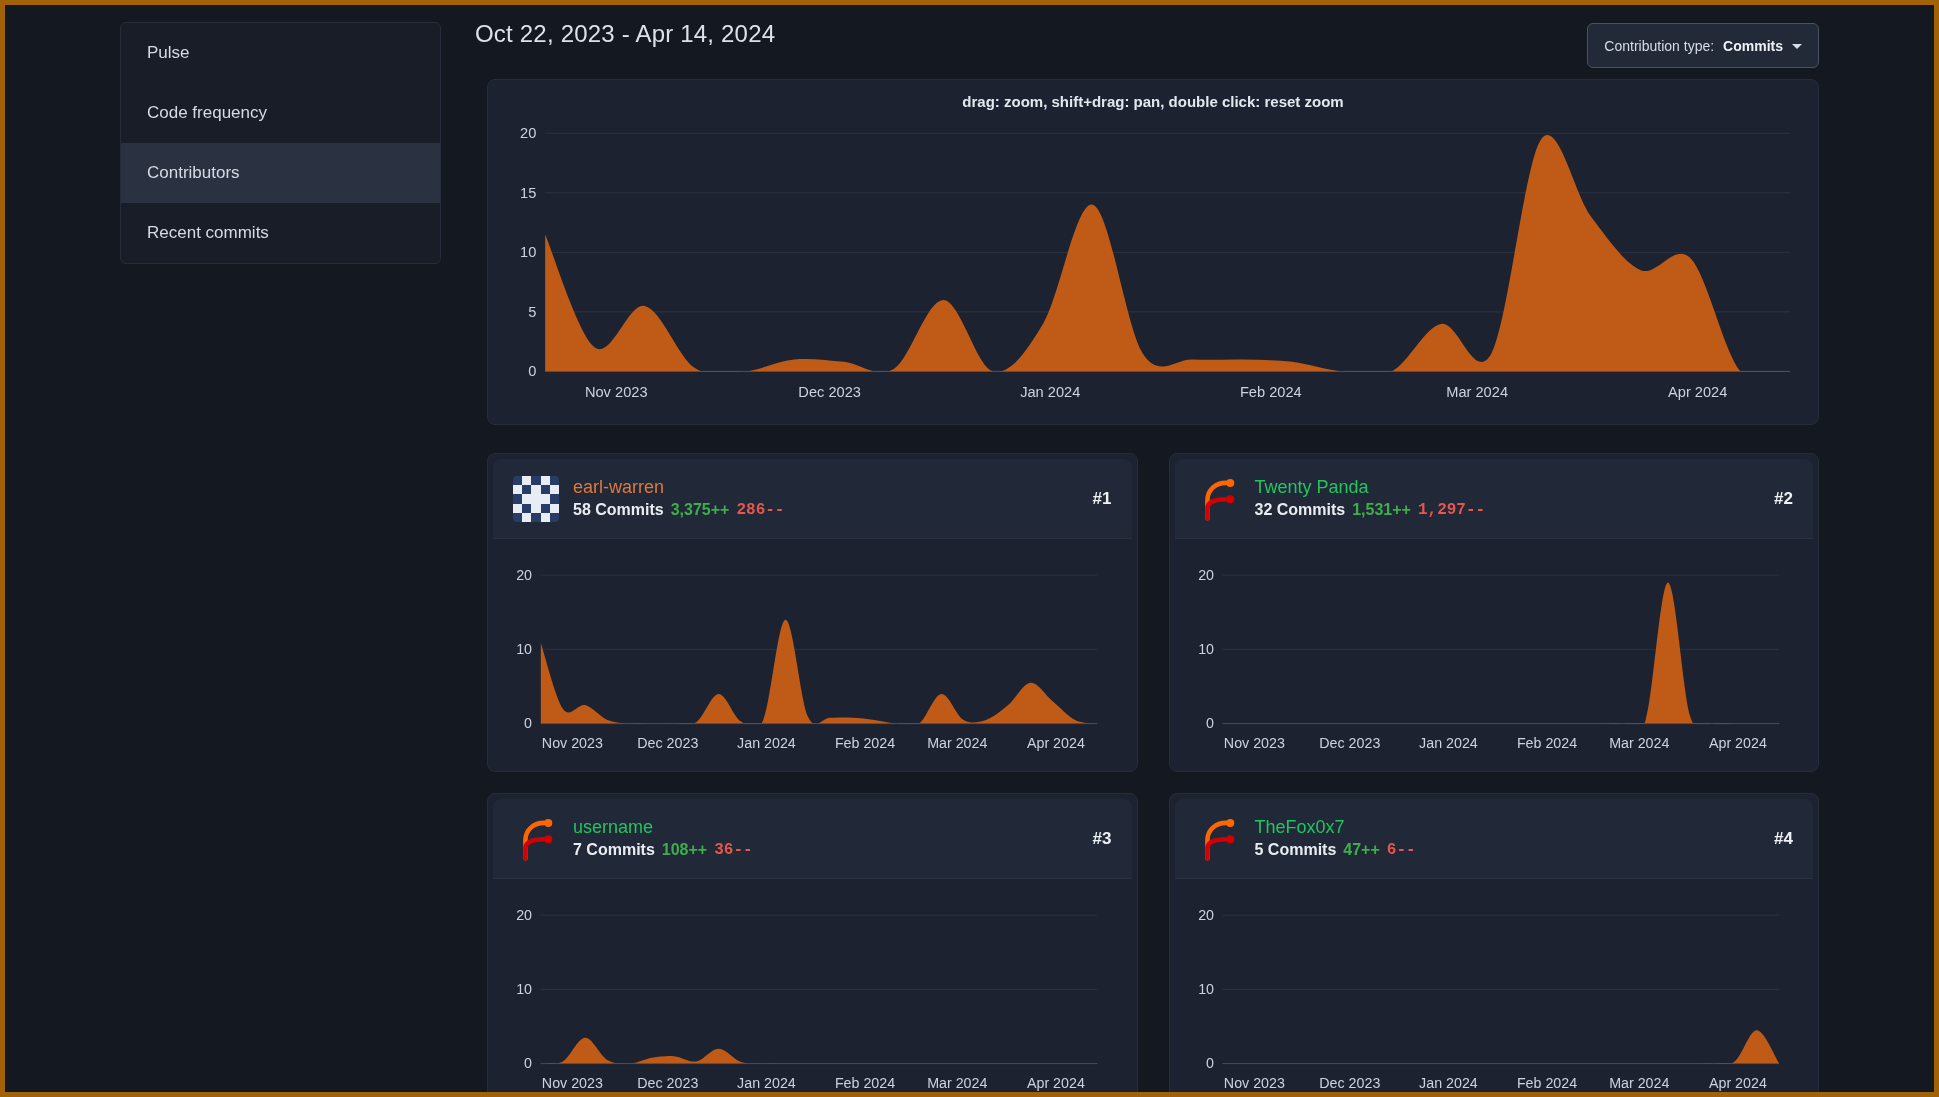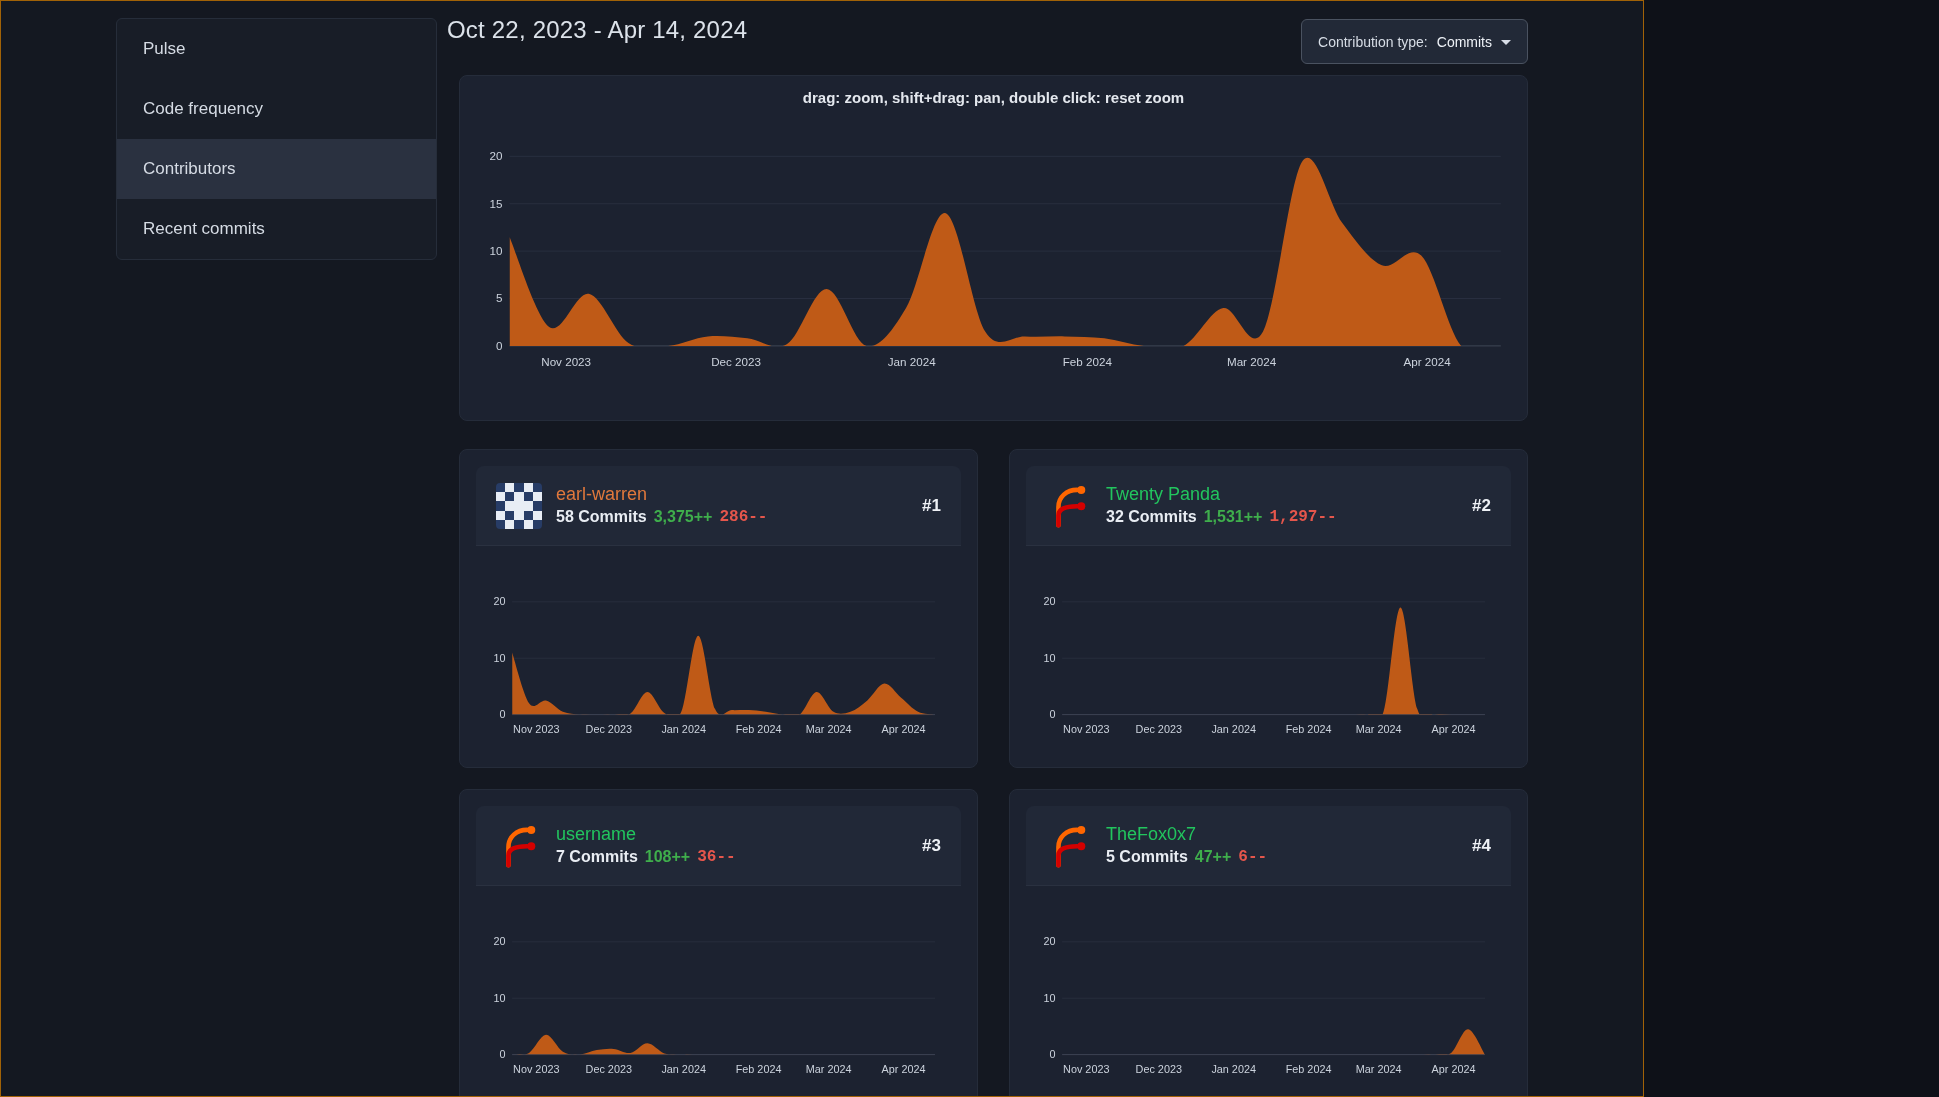--- a/index.html
+++ b/index.html
@@ -1,26 +1,26 @@
 <!DOCTYPE html>
 <html style="--page_bg: #141821; --menu_bg: #181d27; --menu_active: #2a3140; --panel_bg: #1c2230; --card_header_bg: #212837; --grid: #2c3343; --axis_zero: #4a5161; --axis_text: #ccd3dd; --area: #bf5a17; --green: #3fae4c; --red: #e5564c; --link_orange: #e0783c;"><head>
 <meta charset="utf-8">
 <style>
   * { box-sizing: border-box; }
   html,body { margin:0; padding:0; background:#0e1118; }
   body { font-family:"Liberation Sans", sans-serif; }
 
   .viewport {
-    width:1644px; height:1097px;
+    width:1939px; height:1097px;
     background:var(--page_bg,#141821);
-    border:1px solid #a16207;
+    border:5px solid #a16207;
     overflow:hidden;
     display:grid;
     grid-template-columns:321px 1fr;
-    column-gap:10px;
+    column-gap:34px;
     padding:17px 115px 0 115px;
   }
 
   
   .menu {
     background:var(--menu_bg,#181d27);
     border:1px solid #262d3a;
     border-radius:6px;
     overflow:hidden;
     height:fit-content;
@@ -35,39 +35,39 @@
   .main-col { display:flex; flex-direction:column; min-width:0; }
 
   .topbar { display:flex; align-items:flex-end; justify-content:space-between; height:46px; margin-bottom:11px; }
   .page-title { font-size:24px; font-weight:400; color:#dce2ea; letter-spacing:.2px; }
 
   .ctype-btn {
     display:flex; align-items:center; gap:9px;
     background:#222937; border:1px solid #4a5260; border-radius:6px;
     color:#d7dde6; font-size:14px; padding:0 16px; height:45px; cursor:pointer;
   }
-  .ctype-btn b { font-weight:400; color:#eef2f7; }
+  .ctype-btn b { font-weight:700; color:#eef2f7; }
   .caret { width:0; height:0; border:5px solid transparent; border-top-color:#d7dde6; margin-top:6px; }
 
   .panel {
     background:var(--panel_bg,#1c2230);
     border:1px solid #252c3a;
     border-radius:8px;
     margin-left:12px;
   }
   .main-chart-panel { height:346px; padding:12px 20px 0; margin-bottom:28px; }
   .hint { height:24px; line-height:20px; text-align:center; font-size:15px; font-weight:700; color:#e4e8ee; }
 
   svg.chart { display:block; width:100%; }
   svg.chart text { font-family:"Liberation Sans", sans-serif; }
   #main-chart { height:300px; }
 
   
   .cards { display:grid; grid-template-columns:1fr 1fr; gap:21px 19px; }
-  .card { height:319px; overflow:hidden; padding:16px; }
+  .card { height:319px; overflow:hidden; padding:5px; }
   .card-header {
     display:flex; align-items:center; gap:14px;
     height:80px; padding:0 20px;
     background:var(--card_header_bg,#212837);
     border-bottom:1px solid #2a3140;
     border-radius:8px 8px 0 0;
   }
   .avatar { width:46px; height:46px; border-radius:4px; flex:0 0 auto; }
   .who { flex:1; min-width:0; display:flex; flex-direction:column; gap:4px; }
   .name { font-size:18px; color:#22c55e; text-decoration:none; line-height:1.1; }

